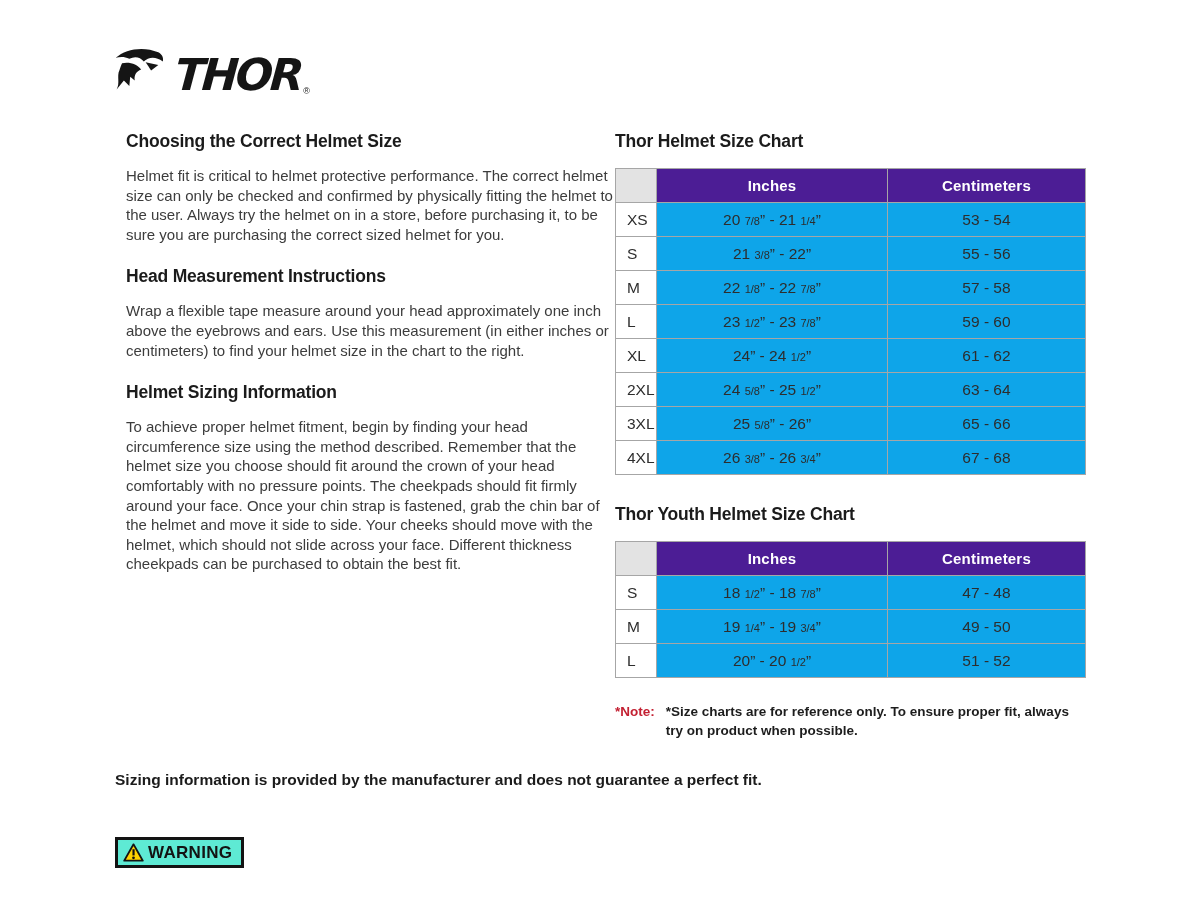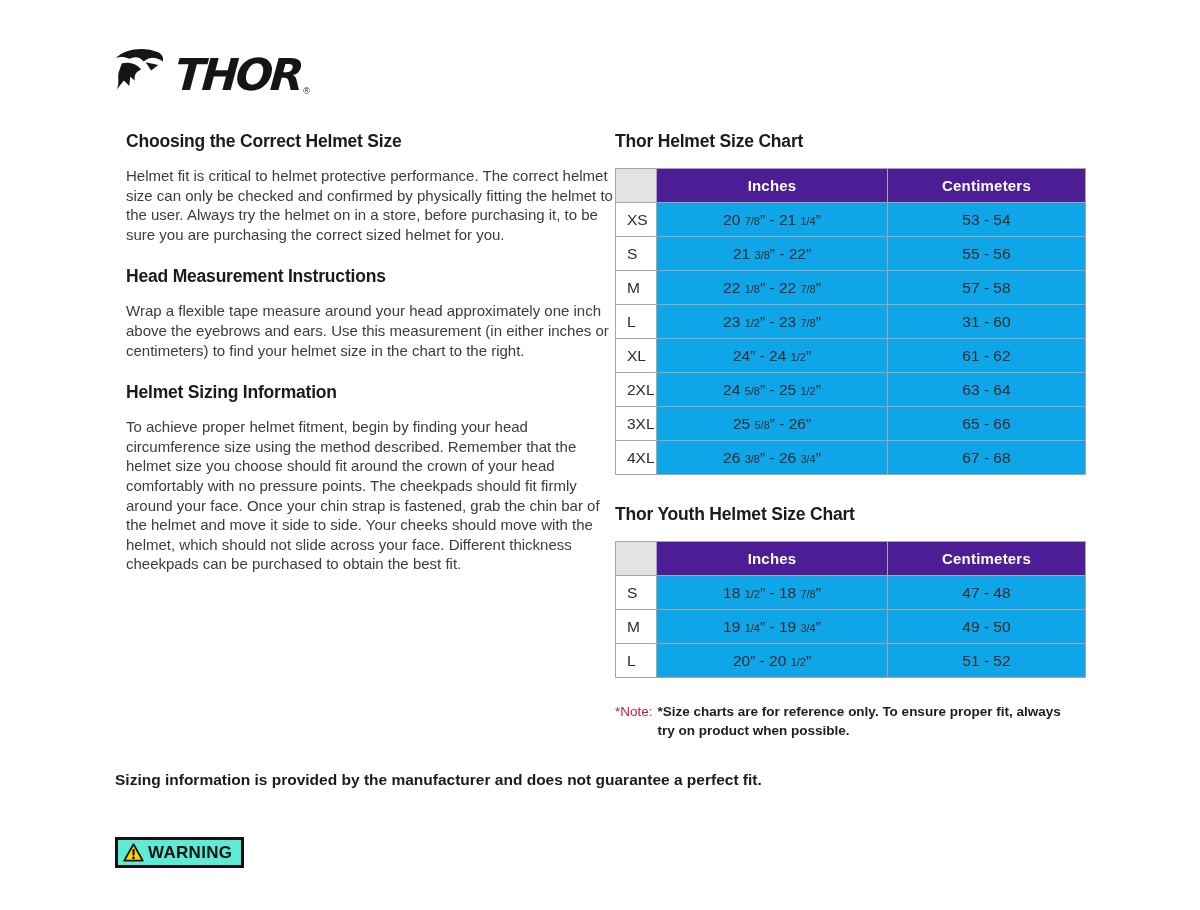--- a/index.html
+++ b/index.html
@@ -56,22 +56,22 @@
   td.val {
     background:#0ea5e9; font-size:15.5px; color:#2d2d2d; text-align:center;
   }
   .frac { font-size:11px; }
 
   .chart-title-2 { margin-top:29px; }
 
   
   .note-row { display:flex; margin-top:25px; }
   .note-label {
-    color:#c32032; font-weight:normal; font-size:13.5px; line-height:18.5px;
-    white-space:nowrap; margin-right:5px;
+    color:#c32032; font-weight:bold; font-size:13.5px; line-height:18.5px;
+    white-space:nowrap; margin-right:11px;
   }
   .note-text {
     color:#1d1d1d; font-weight:bold; font-size:13.5px; line-height:18.5px;
     width:405px;
   }
 
   
   .disclaimer {
     position:absolute; left:115px; top:769px;
     font-weight:bold; font-size:15.5px; line-height:21.5px; color:#1b1b1b;
@@ -139,21 +139,21 @@
             <td class="val">55 - 56</td>
           </tr>
           <tr>
             <td class="size-label">M</td>
             <td class="val">22 <span class="frac">1/8</span>” - 22 <span class="frac">7/8</span>”</td>
             <td class="val">57 - 58</td>
           </tr>
           <tr>
             <td class="size-label">L</td>
             <td class="val">23 <span class="frac">1/2</span>” - 23 <span class="frac">7/8</span>”</td>
-            <td class="val">31 - 60</td>
+            <td class="val">59 - 60</td>
           </tr>
           <tr>
             <td class="size-label">XL</td>
             <td class="val">24” - 24 <span class="frac">1/2</span>”</td>
             <td class="val">61 - 62</td>
           </tr>
           <tr>
             <td class="size-label">2XL</td>
             <td class="val">24 <span class="frac">5/8</span>” - 25 <span class="frac">1/2</span>”</td>
             <td class="val">63 - 64</td>

